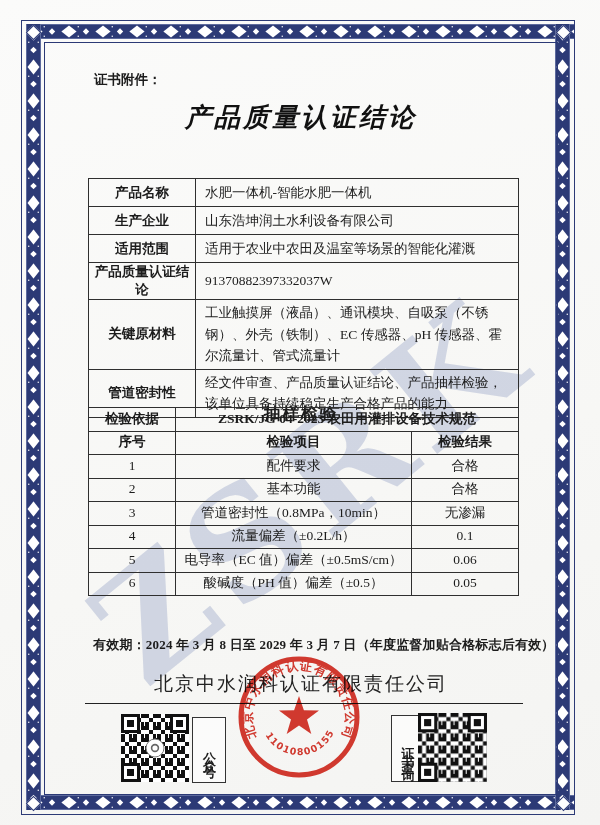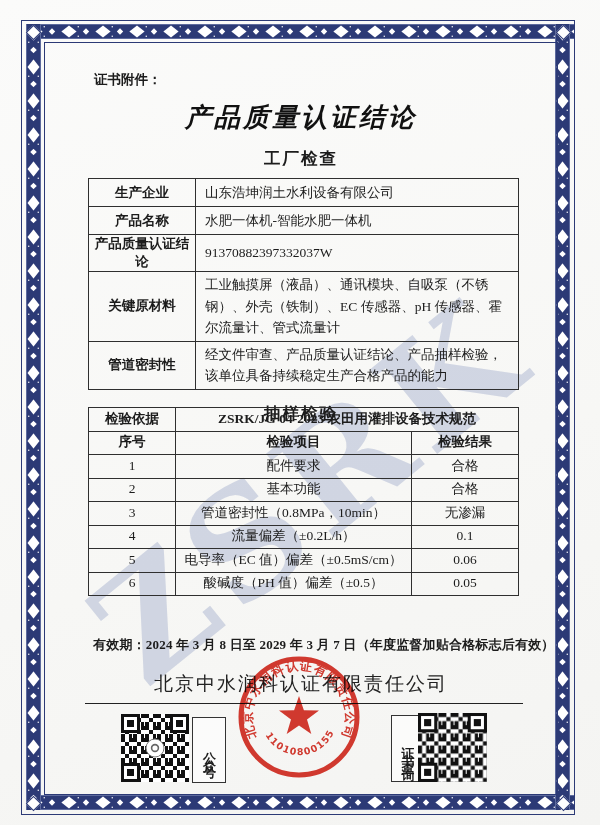--- a/index.html
+++ b/index.html
@@ -128,35 +128,38 @@
   <div class="corner" style="left:558px;top:798px"></div>
   <div class="frame-inner"></div>
 
   <div class="watermark">ZSRK</div>
 
   <div class="content">
     <div class="attach">证书附件：</div>
 
     <div class="doc-title">产品质量认证结论</div>
 
-    <div class="sec-head sec-factory">工厂检查</div>
 
     <table class="cert t1">
       <colgroup>
           <col style="width:107px">
           <col style="width:323px">
         </colgroup>
       <tbody>
           <tr class="r1">
+        <td class="lbl">产品名称</td>
+        <td class="val">水肥一体机-智能水肥一体机</td>
+      </tr>
+      <tr class="r1">
         <td class="lbl">生产企业</td>
         <td class="val">山东浩坤润土水利设备有限公司</td>
       </tr>
       <tr class="r1">
-        <td class="lbl">产品名称</td>
-        <td class="val">水肥一体机-智能水肥一体机</td>
+        <td class="lbl">适用范围</td>
+        <td class="val">适用于农业中农田及温室等场景的智能化灌溉</td>
       </tr>
       <tr class="r1">
         <td class="lbl">产品质量认证结论</td>
         <td class="val">91370882397332037W</td>
       </tr>
       <tr class="r2">
         <td class="lbl">关键原材料</td>
         <td class="val">工业触摸屏（液晶）、通讯模块、自吸泵（不锈钢）、外壳（铁制）、EC 传感器、pH 传感器、霍尔流量计、管式流量计</td>
       </tr>
       <tr class="r2">

